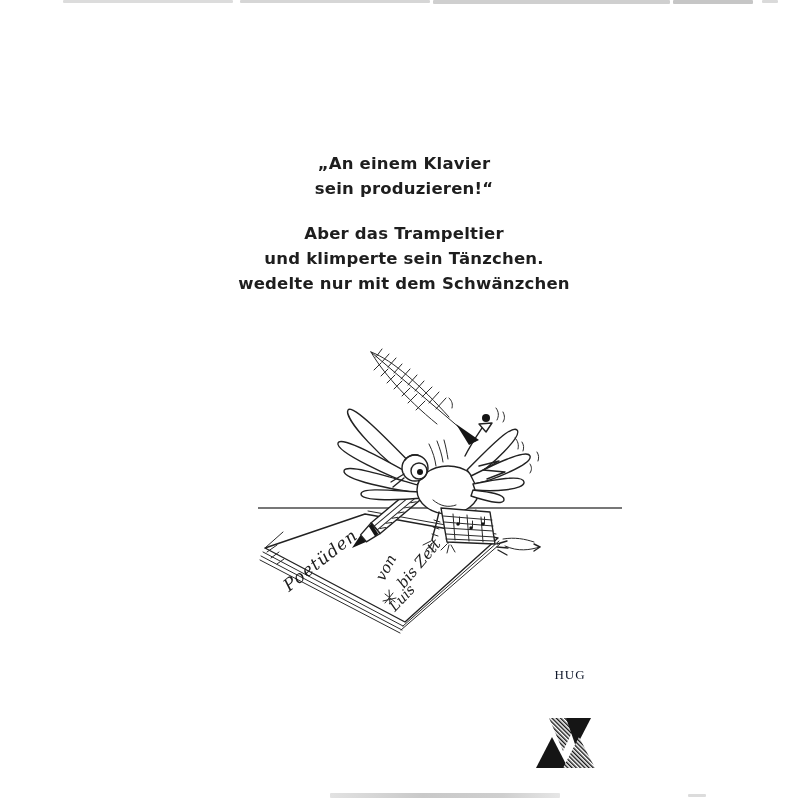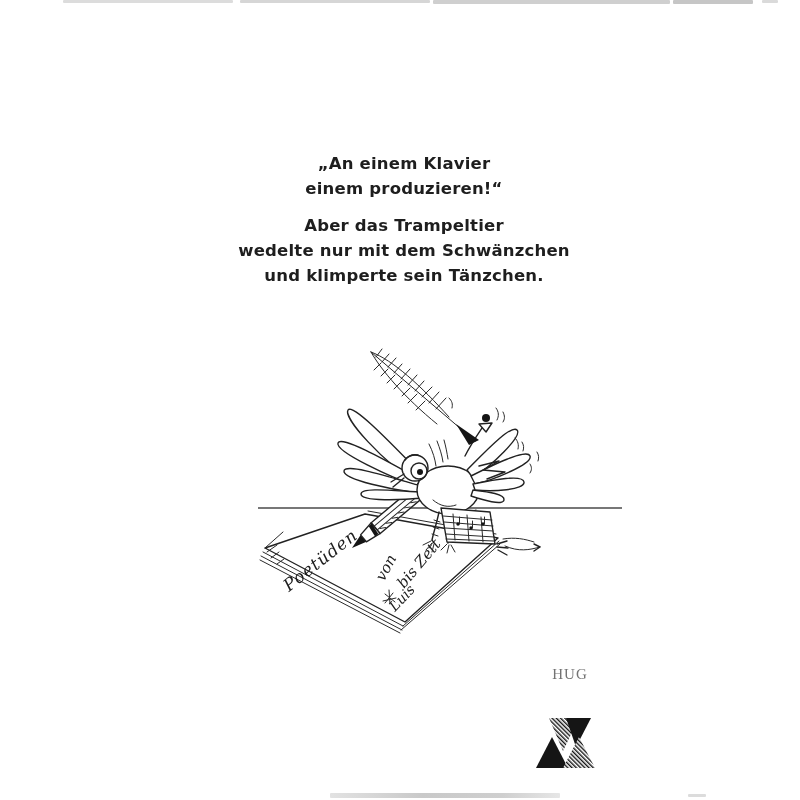--- a/index.html
+++ b/index.html
@@ -15,63 +15,63 @@
     position:absolute;
     top:151px;left:8px;right:0;
     text-align:center;
     color:#1e1e1e;
     font-family:"DejaVu Sans",sans-serif;
     font-weight:700;
     font-size:16.5px;
     line-height:25px;
     letter-spacing:0.2px;
   }
-  .verse .stanza2{margin-top:12px;}
+  .verse .stanza2{margin-top:20px;}
   .illustration{position:absolute;left:253px;top:338px;}
   .ink{stroke:#222;fill:none;stroke-width:1.4;stroke-linecap:round;stroke-linejoin:round;}
   .ink-thin{stroke:#2a2a2a;fill:none;stroke-width:1;stroke-linecap:round;}
   .ink-fill{stroke:#222;fill:#ffffff;stroke-width:1.4;stroke-linejoin:round;}
   .ink-dark{fill:#151515;stroke:none;}
   .hand{
     font-family:"DejaVu Serif",serif;
     font-style:italic;
     fill:#1c1c1c;
   }
   .publisher{
     position:absolute;
     left:460px;top:663px;width:220px;
     text-align:center;
-    color:#737373;
+    color:#0f172a;
     font-family:"Liberation Serif",serif;
-    font-size:15px;
+    font-size:13px;
     line-height:23px;
     letter-spacing:1px;
   }
   .logo{position:absolute;left:533px;top:717px;}
 </style>
 </head>
 <body>
 
 <div class="page">
 
   <div class="artifact" style="left:63px;top:0;width:170px;height:3px;background:#dcdcdc;"></div>
   <div class="artifact" style="left:240px;top:0;width:190px;height:3px;background:#d6d6d6;"></div>
   <div class="artifact" style="left:433px;top:0;width:237px;height:4px;background:#cfcfcf;"></div>
   <div class="artifact" style="left:673px;top:0;width:80px;height:4px;background:#c6c6c6;"></div>
   <div class="artifact" style="left:762px;top:0;width:16px;height:3px;background:#dadada;"></div>
 
   <div class="verse">
     <div class="stanza1">
       <div>„An einem Klavier</div>
-      <div>einem produzieren!“</div>
+      <div>sein produzieren!“</div>
     </div>
     <div class="stanza2">
       <div>Aber das Trampeltier</div>
+      <div>und klimperte sein Tänzchen.</div>
       <div>wedelte nur mit dem Schwänzchen</div>
-      <div>und klimperte sein Tänzchen.</div>
     </div>
   </div>
 
   <svg class="illustration" width="390" height="300" viewBox="0 0 390 300">
 
     <path d="M5,170 L369,170" stroke="#4a4a4a" stroke-width="1.3" fill="none"></path>
 
     <g>
       <path class="ink-thin" d="M10,214 L150,288 M8,218 L149,292 M7,222 L147,295"></path>
       <path class="ink-thin" d="M150,288 L246,203 M148,292 L247,206"></path>

